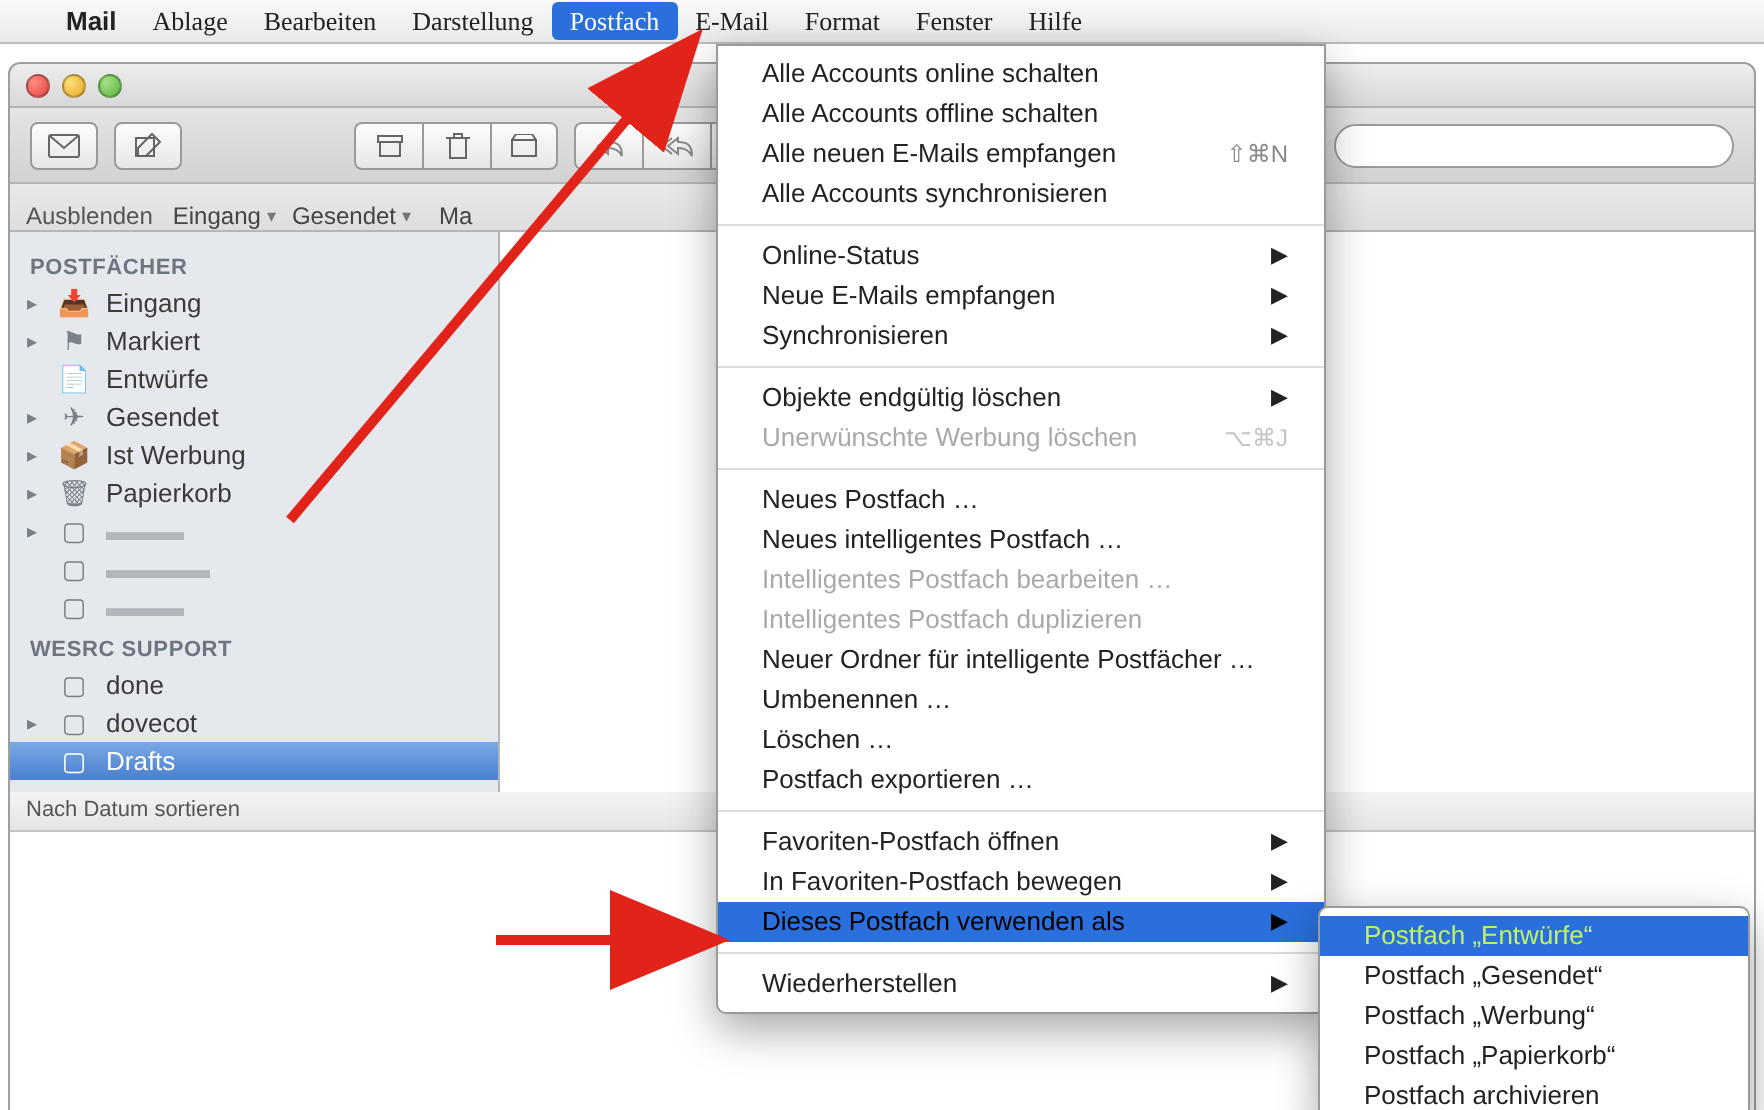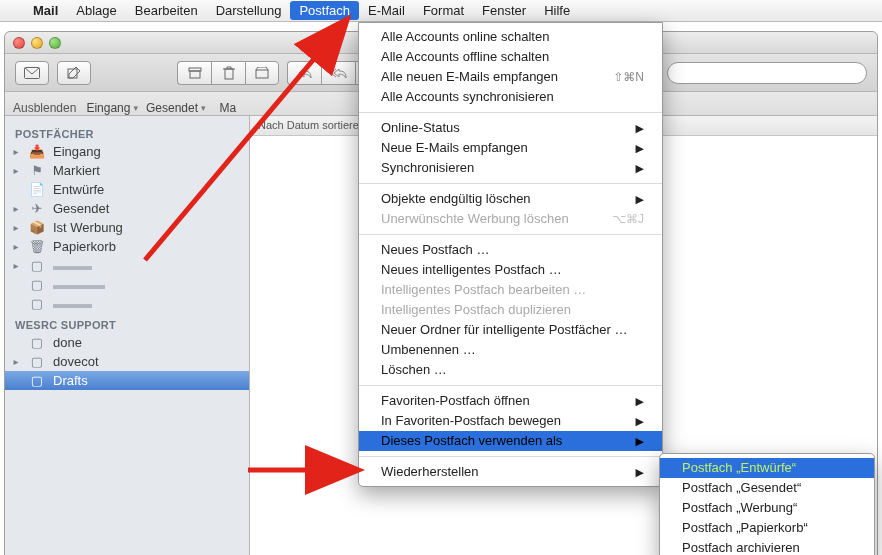--- a/index.html
+++ b/index.html
@@ -26,20 +26,21 @@
   }
   .menubar .apple {
     width: 18px; text-align: center; font-size: 14px;
   }
   .menubar .app-name {
     font-weight: bold; padding: 2px 9px;
   }
   .menubar .menu-item {
     padding: 2px 9px;
     border-radius: 3px;
+    font-family: Liberation Serif, serif;
   }
   .menubar .menu-item.selected {
     background: #2a6fdb;
     color: #fff;
   }
 
   
   .window {
     position: absolute;
     top: 31px;
@@ -108,20 +109,21 @@
     font-size: 12px;
     color: #444;
   }
   .favbar .fav-item { padding: 0 4px; display: inline-flex; align-items: center; gap: 3px; }
   .favbar .chev { font-size: 9px; color: #777; }
 
   .body-area {
     display: flex;
     height: 440px;
     background: #fff;
+    flex-direction: column;
   }
   .sidebar {
     width: 245px;
     background: #e5e9ee;
     border-right: 1px solid #b5b5b5;
     padding: 6px 0;
     overflow: hidden;
   }
   .sb-section {
     font-size: 11px;
@@ -456,20 +458,23 @@
     </div>
     <div class="m-row">
       <span>Neuer Ordner für intelligente Postfächer …</span>
     </div>
     <div class="m-row">
       <span>Umbenennen …</span>
     </div>
     <div class="m-row">
       <span>Löschen …</span>
     </div>
+    <div class="m-row">
+      <span>Postfach exportieren …</span>
+    </div>
     <div class="m-sep"></div>
     <div class="m-row">
       <span>Favoriten-Postfach öffnen</span>
       <span class="subarrow">▶</span>
     </div>
     <div class="m-row">
       <span>In Favoriten-Postfach bewegen</span>
       <span class="subarrow">▶</span>
     </div>
     <div class="m-row hl">

